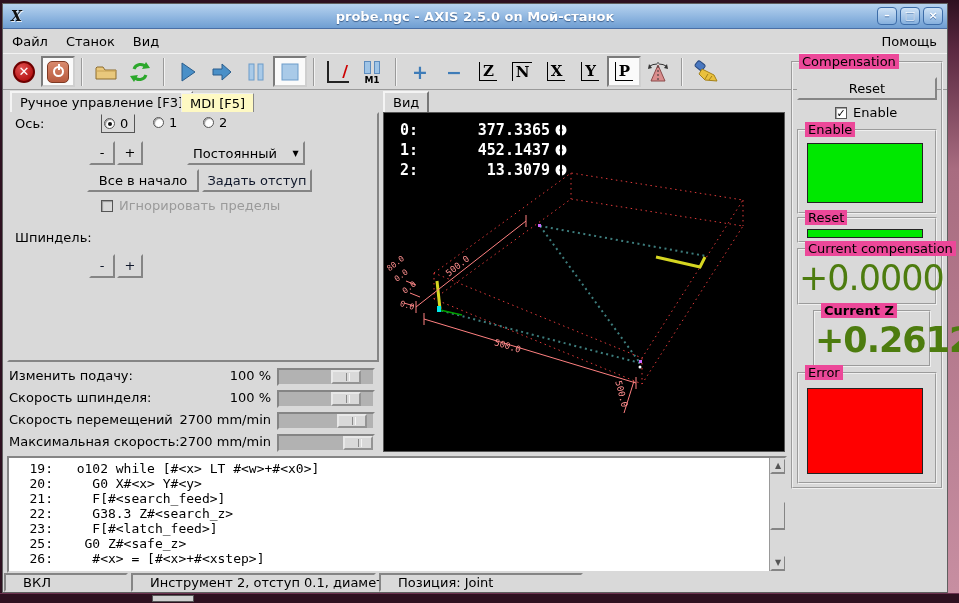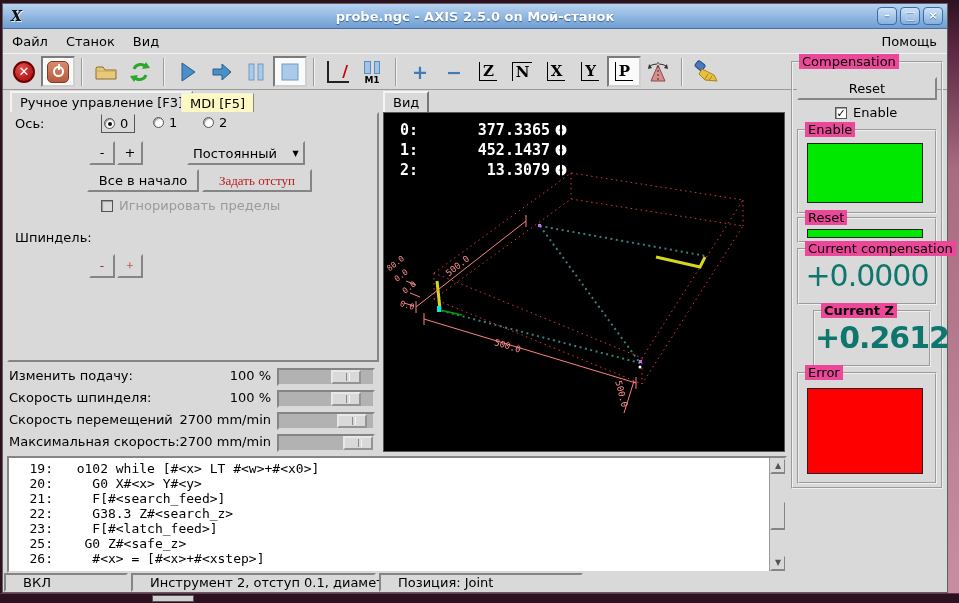--- a/index.html
+++ b/index.html
@@ -48,21 +48,21 @@
   .m1tile{position:relative;width:22px;height:22px;text-align:center;}
   .m1tile .bars{position:absolute;left:3px;top:0;width:16px;height:13px;display:flex;gap:3px;}
   .m1tile .bars i{flex:1;background:#9fc4e6;border:1px solid #5d8cbf;}
   .m1tile .m1txt{position:absolute;left:0;right:0;bottom:-2px;font:bold 9px "DejaVu Sans",sans-serif;}
   
   .tab{position:absolute;height:21px;padding:2px 8px 0;border:1px solid #888;border-bottom:none;
     background:#d9d9d9;border-top:2px solid #f4f4f4;border-left:2px solid #f4f4f4;border-right:2px solid #777;}
   .tab.inactive{background:#fef9c3;height:19px;margin-top:2px;border-top:1px solid #eee;border-left:1px solid #eee;border-right:1px solid #888;}
   .panel-frame{position:absolute;border:2px outset #d9d9d9;background:#d9d9d9;}
   .btn{border:2px outset #d9d9d9;background:#d9d9d9;text-align:center;}
-  .btn.disabled{color:#b91c1c;font-family:Liberation Serif, serif;}
+  .btn.disabled{color:#0f172a;}
   .radio{display:inline-flex;align-items:center;gap:5px;}
   .radio i{width:11px;height:11px;border-radius:50%;border:1px solid #555;background:#fff;
     box-shadow:inset 1px 1px 1px #999;display:inline-block;position:relative;}
   .radio.sel i::after{content:"";position:absolute;left:2.5px;top:2.5px;width:4px;height:4px;border-radius:50%;background:#111;}
   .radio.focus{border:1px solid #555;border-top-color:transparent;}
   .checkbox{display:inline-flex;align-items:center;gap:6px;}
   .checkbox i{width:12px;height:12px;border:1px solid #555;background:#fff;box-shadow:inset 1px 1px 1px #999;
     display:inline-block;font:bold 11px/11px "DejaVu Sans",sans-serif;text-align:center;color:#000;}
   .checkbox.gray{color:#9a9a9a;}
   .checkbox.gray i{background:#d9d9d9;}
@@ -76,21 +76,21 @@
   .thumb::after{content:"";position:absolute;left:13px;top:1px;bottom:1px;width:2px;border-left:1px solid #8a8a8a;border-right:1px solid #f4f4f4;}
   
   .preview-canvas{position:absolute;left:380px;top:108px;width:402px;height:340px;background:#000;border:1px solid #555;}
   .dro-row{position:absolute;left:16px;display:flex;align-items:center;color:#fff;
     font:bold 15px "DejaVu Sans Mono",monospace;white-space:pre;}
   .dro-val{display:inline-block;width:132px;text-align:right;}
   .dimlabel{position:absolute;color:#ff8f8f;font:9px "DejaVu Sans Mono",monospace;white-space:nowrap;}
   
   .lf{position:absolute;border:2px groove #efefef;}
   .lf>.lf-title{position:absolute;top:-9px;left:6px;background:#ec4899;padding:0 3px;white-space:nowrap;}
-  .bigval{position:absolute;left:0;right:0;text-align:center;font-size:30px;letter-spacing:-1px;color:#0f766e;}
+  .bigval{position:absolute;left:0;right:0;text-align:center;font-size:35px;letter-spacing:-1px;color:#4d7c0f;}
   .ind{position:absolute;border:1px solid #222;}
   
   .gcode{position:absolute;left:4px;top:452px;width:780px;height:117px;background:#fff;border:2px inset #d9d9d9;overflow:hidden;}
   .gline{display:flex;font:13px "DejaVu Sans Mono",monospace;line-height:15px;white-space:pre;}
   .gnum{width:44px;text-align:right;flex:none;}
   .gcodetxt{padding-left:8px;}
   .scrollbar{position:absolute;right:0;top:0;bottom:0;width:16px;background:#d9d9d9;border-left:1px solid #999;}
   .sb-btn{position:absolute;left:0;width:16px;height:16px;border:2px outset #d9d9d9;background:#d9d9d9;
     font-size:8px;text-align:center;line-height:12px;color:#555;}
   .sb-thumb{position:absolute;left:0;top:38%;width:16px;height:26%;border:2px outset #d9d9d9;background:#d9d9d9;}

